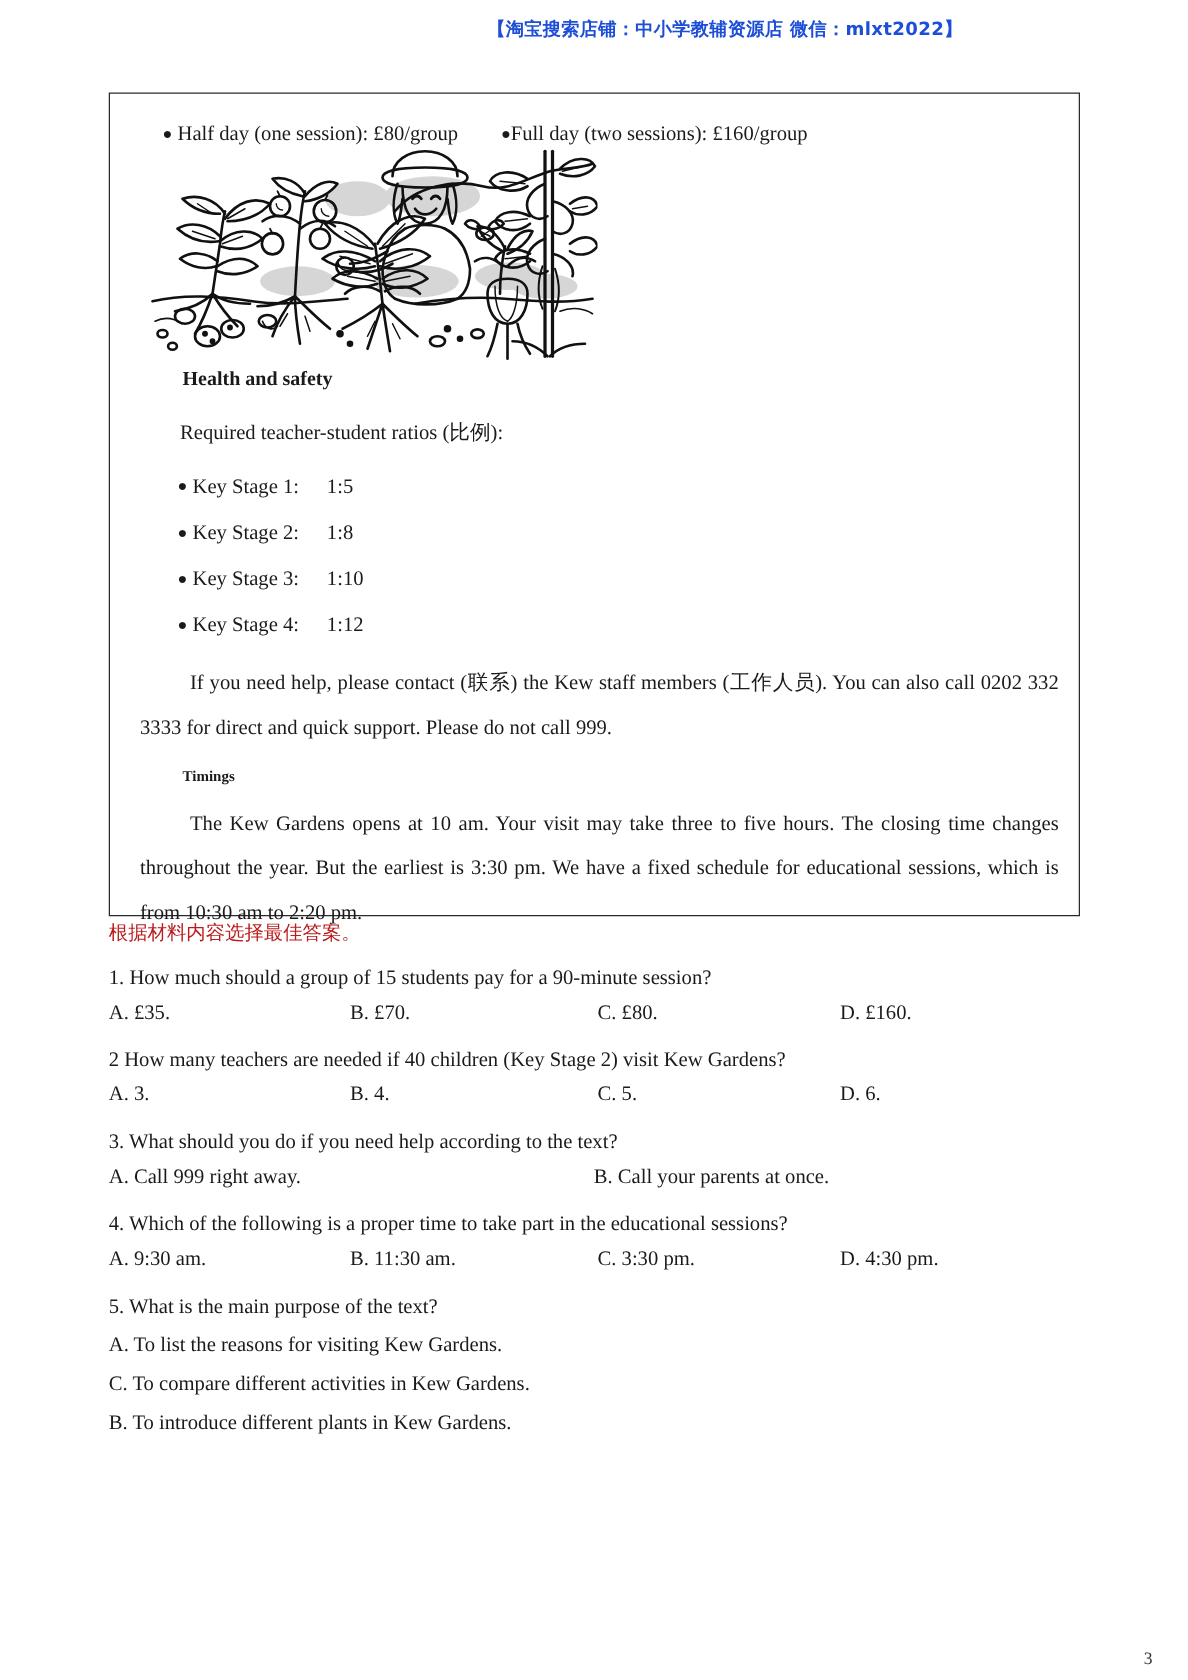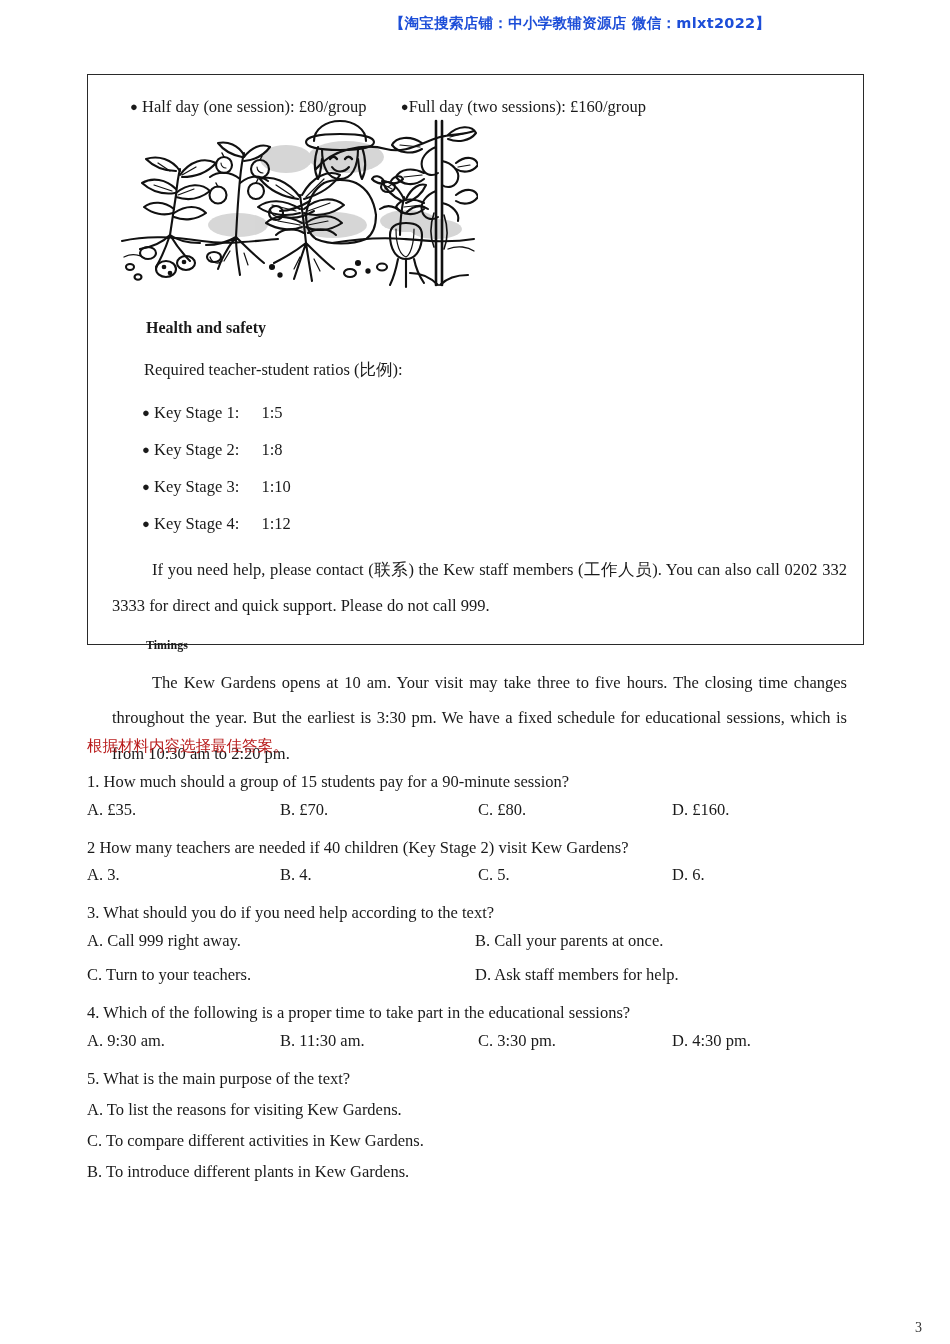--- a/index.html
+++ b/index.html
@@ -32,21 +32,21 @@
     letter-spacing: 0.3px;
     white-space: nowrap;
   }
 
   
   .passage-box {
     position: absolute;
     left: 87px;
     top: 74px;
     width: 777px;
-    height: 571px;
+    height: 659px;
     border: 1.4px solid #2a2a2a;
     background: #fff;
     padding: 12px 16px 0 16px;
   }
 
   .price-line {
     font-size: 16.5px;
     line-height: 1.5;
     margin: 8px 0 0 0;
     padding-left: 26px;
@@ -306,21 +306,21 @@
         <circle cx="154" cy="150" r="2" fill="#111"></circle>
         <circle cx="162" cy="158" r="1.6" fill="#111"></circle>
         <circle cx="240" cy="146" r="2" fill="#111"></circle>
         <circle cx="250" cy="154" r="1.6" fill="#111"></circle>
         <ellipse cx="232" cy="156" rx="6" ry="4"></ellipse>
         <ellipse cx="264" cy="150" rx="5" ry="3.5"></ellipse>
       </g>
     </svg>
   </div>
 
-  <div style="position:absolute; left:16px; top:244px; width:745px;">
+  <div style="position:absolute; left:16px; top:220px; width:745px;">
     <p class="sec-head">Health and safety</p>
     <p class="body-line" style="padding-top:22px;">Required teacher-student ratios (比例):</p>
 
     <p class="ratio-item" style="padding-top:22px;">
       <span class="bullet-dot">●</span>
       <span>Key Stage 1:</span>
       <span class="gap"></span>
       <span>1:5</span>
     </p>
     <p class="ratio-item" style="padding-top:17px;">
@@ -367,24 +367,20 @@
     <span class="opt opt-c1">B. 4.</span>
     <span class="opt opt-c2">C. 5.</span>
     <span class="opt opt-c3">D. 6.</span>
   </div>
 
   <p class="q-stem">3. What should you do if you need help according to the text?</p>
   <div class="opt-row">
     <span class="opt opt-h0">A. Call 999 right away.</span>
     <span class="opt opt-h1">B. Call your parents at once.</span>
   </div>
-  <div class="opt-row">
-    <span class="opt opt-h0">C. Turn to your teachers.</span>
-    <span class="opt opt-h1">D. Ask staff members for help.</span>
-  </div>
 
   <p class="q-stem">4. Which of the following is a proper time to take part in the educational sessions?</p>
   <div class="opt-row">
     <span class="opt opt-c0">A. 9:30 am.</span>
     <span class="opt opt-c1">B. 11:30 am.</span>
     <span class="opt opt-c2">C. 3:30 pm.</span>
     <span class="opt opt-c3">D. 4:30 pm.</span>
   </div>
 
   <p class="q-stem">5. What is the main purpose of the text?</p>

